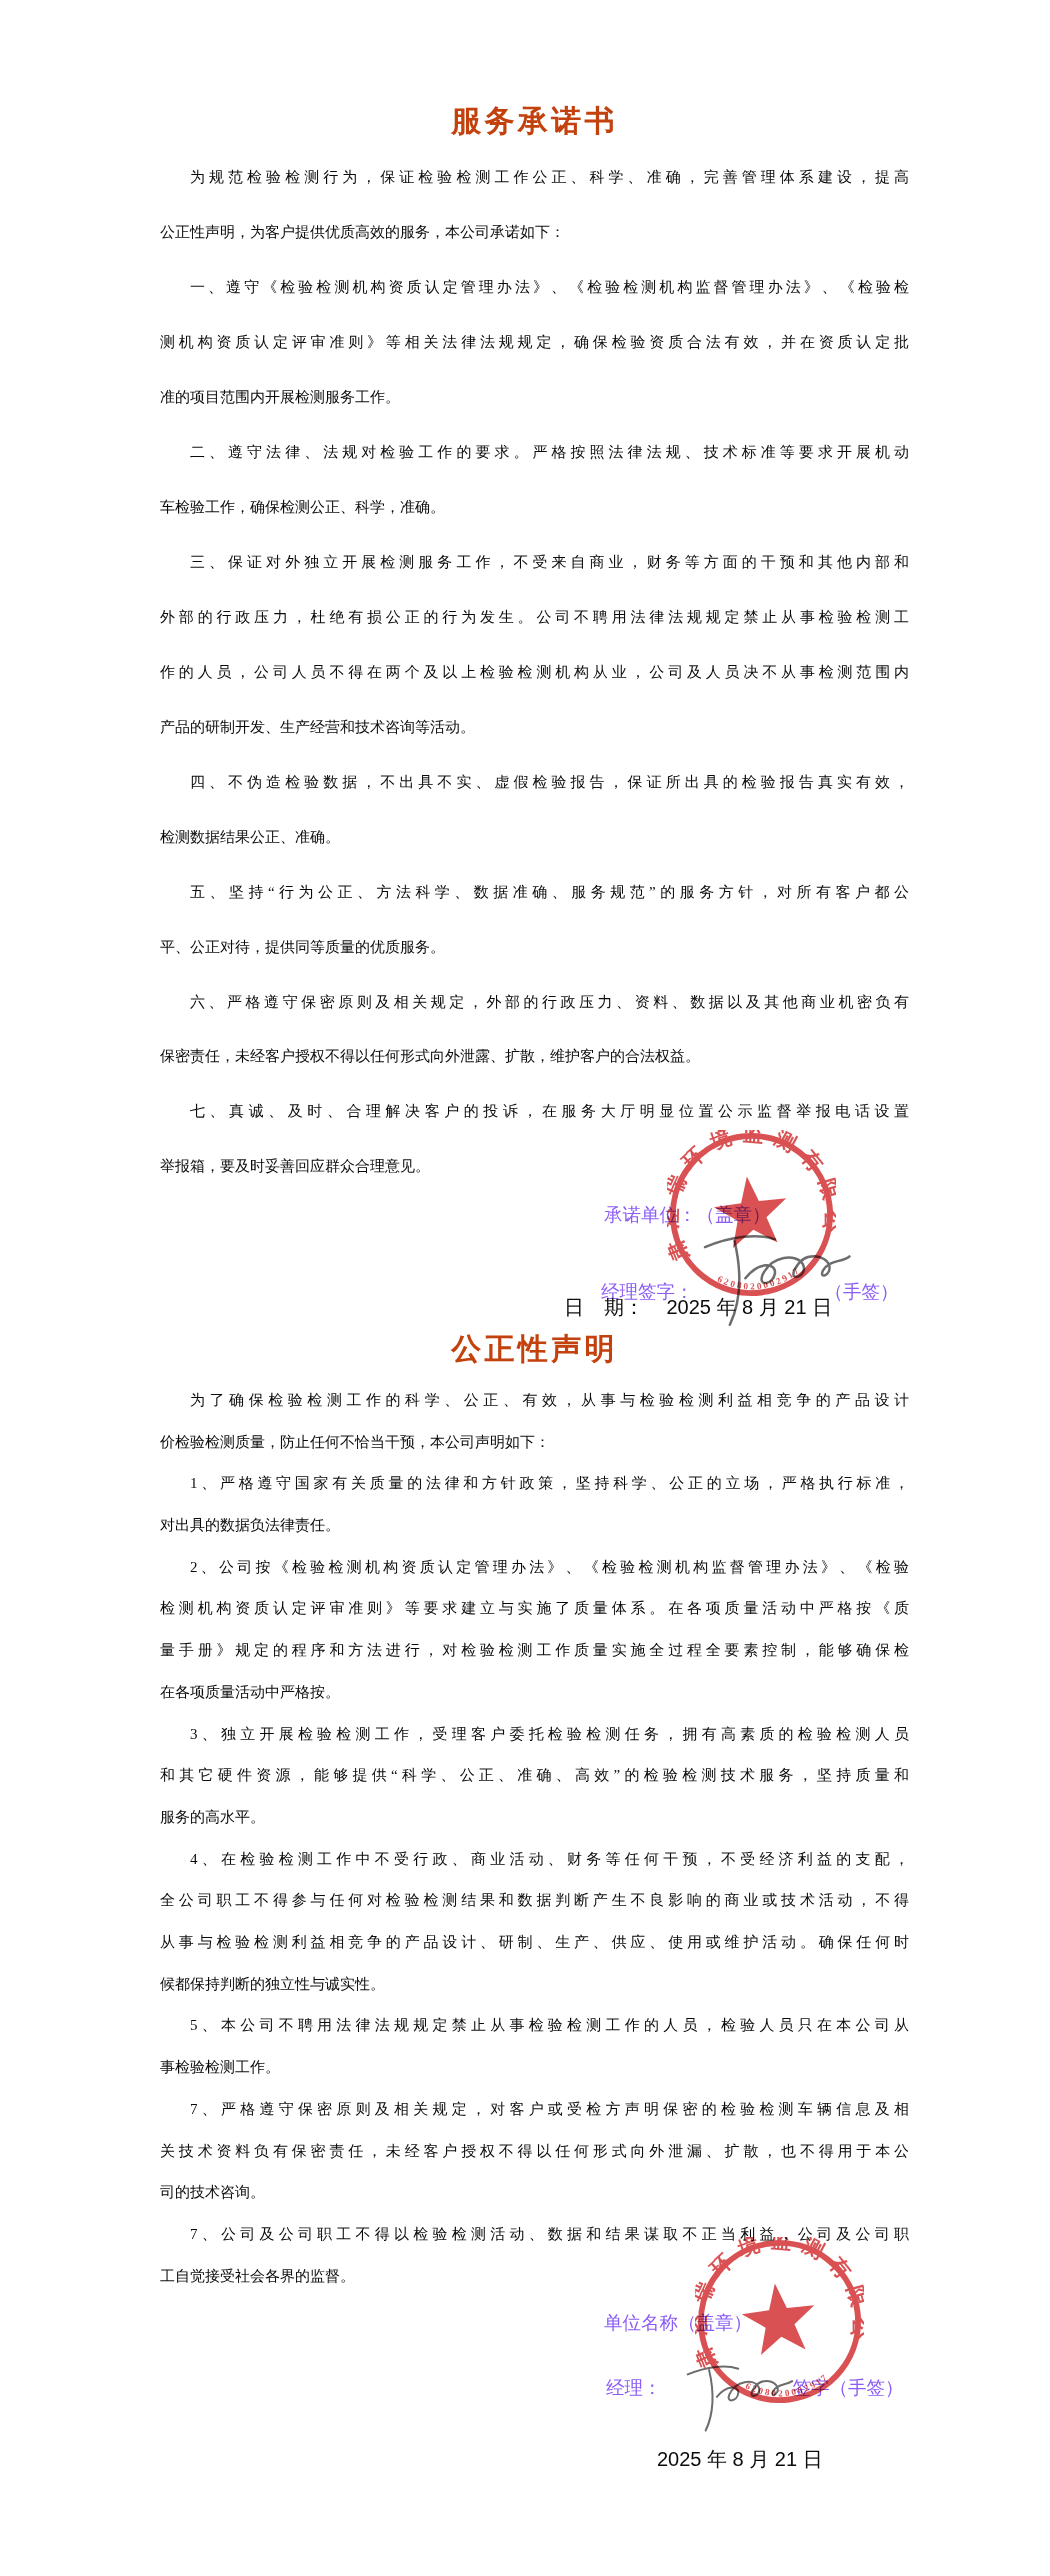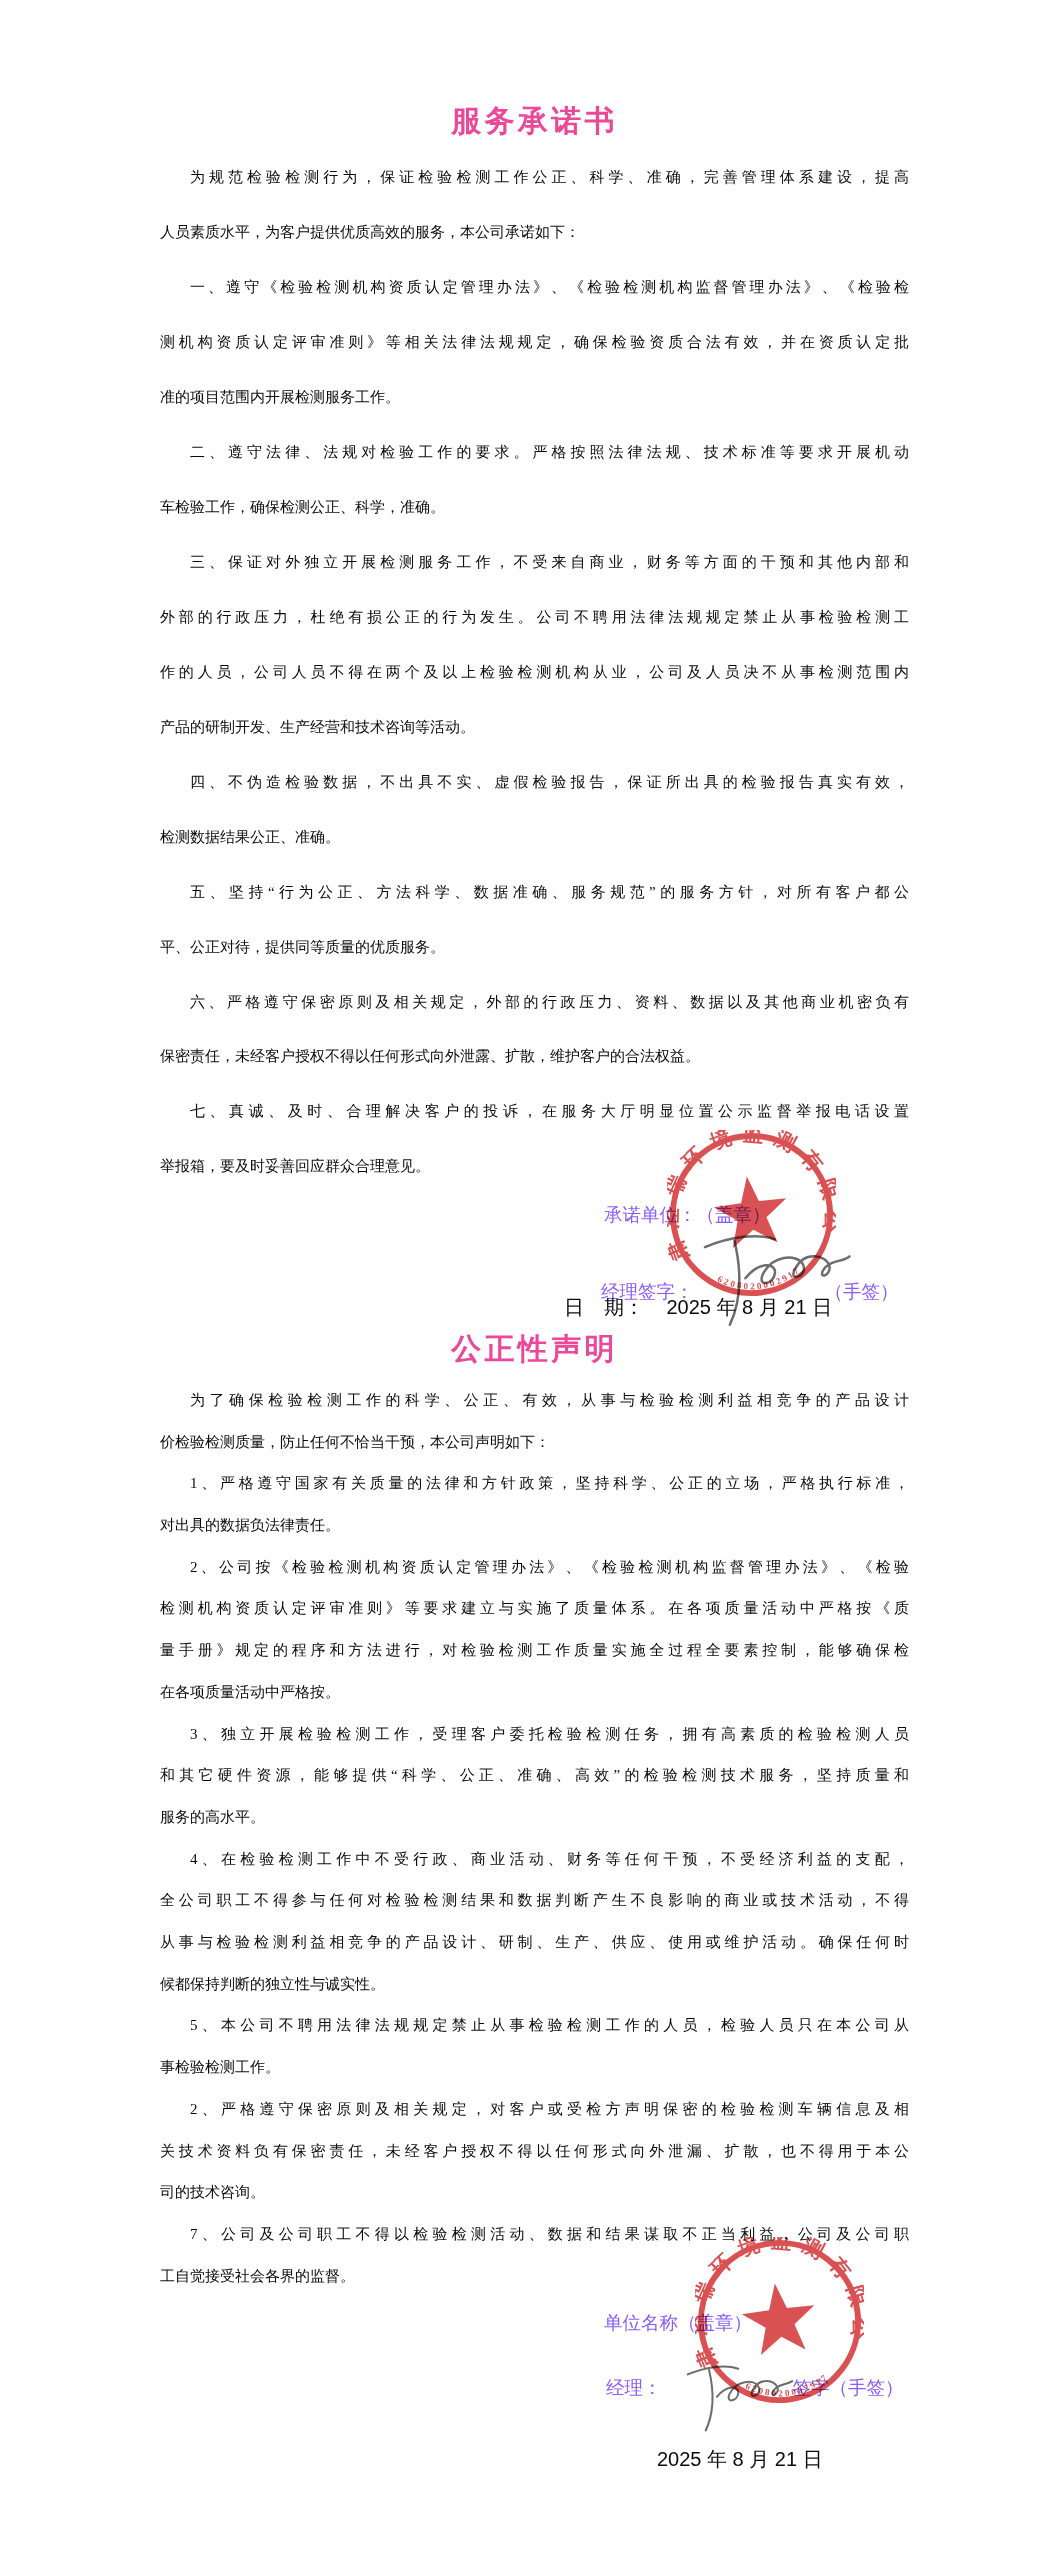--- a/index.html
+++ b/index.html
@@ -3,21 +3,21 @@
 <meta charset="utf-8">
 <style>
   html,body{margin:0;padding:0;}
   body{
     width:1050px;height:2576px;position:relative;background:#ffffff;
     font-family:"Liberation Serif","DejaVu Serif",serif;color:#0b0b0b;
     overflow:hidden;
   }
   .sec-title{
     position:absolute;left:160px;width:749px;text-align:center;
-    font-size:30px;font-weight:bold;letter-spacing:3.3px;line-height:40px;color:#ec4899;
+    font-size:30px;font-weight:bold;letter-spacing:3.3px;line-height:40px;color:#c2410c;
     font-family:"Liberation Serif","DejaVu Serif",serif;
   }
   .bline{
     position:absolute;left:160px;width:749px;height:28px;line-height:28px;
     font-size:15px;white-space:nowrap;color:#0b0b0b;
   }
   .bline.just{white-space:normal;text-align:justify;text-align-last:justify;}
   .bline.ind{text-indent:2em;}
   .signline{
     position:absolute;height:28px;line-height:28px;font-size:18.5px;white-space:nowrap;color:#8b5cf6;
@@ -35,21 +35,21 @@
   .stamp text{font-family:"Liberation Serif","DejaVu Serif",serif;font-weight:bold;}
   .sig{position:absolute;mix-blend-mode:multiply;}
 </style>
 </head>
 <body>
 
 <div class="sec-title" style="top:101px;">服务承诺书</div>
 
 <div id="s1-lines">
     <div class="bline just ind" style="top: 163px;">为规范检验检测行为，保证检验检测工作公正、科学、准确，完善管理体系建设，提高</div>
-    <div class="bline" style="top: 218px;">人员素质水平，为客户提供优质高效的服务，本公司承诺如下：</div>
+    <div class="bline" style="top: 218px;">公正性声明，为客户提供优质高效的服务，本公司承诺如下：</div>
     <div class="bline just ind" style="top: 273px;">一、遵守《检验检测机构资质认定管理办法》、《检验检测机构监督管理办法》、《检验检</div>
     <div class="bline just" style="top: 328px;">测机构资质认定评审准则》等相关法律法规规定，确保检验资质合法有效，并在资质认定批</div>
     <div class="bline" style="top: 383px;">准的项目范围内开展检测服务工作。</div>
     <div class="bline just ind" style="top: 438px;">二、遵守法律、法规对检验工作的要求。严格按照法律法规、技术标准等要求开展机动</div>
     <div class="bline" style="top: 493px;">车检验工作，确保检测公正、科学，准确。</div>
     <div class="bline just ind" style="top: 548px;">三、保证对外独立开展检测服务工作，不受来自商业，财务等方面的干预和其他内部和</div>
     <div class="bline just" style="top: 603px;">外部的行政压力，杜绝有损公正的行为发生。公司不聘用法律法规规定禁止从事检验检测工</div>
     <div class="bline just" style="top: 658px;">作的人员，公司人员不得在两个及以上检验检测机构从业，公司及人员决不从事检测范围内</div>
     <div class="bline" style="top: 713px;">产品的研制开发、生产经营和技术咨询等活动。</div>
     <div class="bline just ind" style="top: 768px;">四、不伪造检验数据，不出具不实、虚假检验报告，保证所出具的检验报告真实有效，</div>
@@ -108,21 +108,21 @@
     <div class="bline" style="top: 1678px;">在各项质量活动中严格按。</div>
     <div class="bline just ind" style="top: 1720px;">3、独立开展检验检测工作，受理客户委托检验检测任务，拥有高素质的检验检测人员</div>
     <div class="bline just" style="top: 1761px;">和其它硬件资源，能够提供“科学、公正、准确、高效”的检验检测技术服务，坚持质量和</div>
     <div class="bline" style="top: 1803px;">服务的高水平。</div>
     <div class="bline just ind" style="top: 1845px;">4、在检验检测工作中不受行政、商业活动、财务等任何干预，不受经济利益的支配，</div>
     <div class="bline just" style="top: 1886px;">全公司职工不得参与任何对检验检测结果和数据判断产生不良影响的商业或技术活动，不得</div>
     <div class="bline just" style="top: 1928px;">从事与检验检测利益相竞争的产品设计、研制、生产、供应、使用或维护活动。确保任何时</div>
     <div class="bline" style="top: 1970px;">候都保持判断的独立性与诚实性。</div>
     <div class="bline just ind" style="top: 2011px;">5、本公司不聘用法律法规规定禁止从事检验检测工作的人员，检验人员只在本公司从</div>
     <div class="bline" style="top: 2053px;">事检验检测工作。</div>
-    <div class="bline just ind" style="top: 2095px;">2、严格遵守保密原则及相关规定，对客户或受检方声明保密的检验检测车辆信息及相</div>
+    <div class="bline just ind" style="top: 2095px;">7、严格遵守保密原则及相关规定，对客户或受检方声明保密的检验检测车辆信息及相</div>
     <div class="bline just" style="top: 2137px;">关技术资料负有保密责任，未经客户授权不得以任何形式向外泄漏、扩散，也不得用于本公</div>
     <div class="bline" style="top: 2178px;">司的技术咨询。</div>
     <div class="bline just ind" style="top: 2220px;">7、公司及公司职工不得以检验检测活动、数据和结果谋取不正当利益，公司及公司职</div>
     <div class="bline" style="top: 2262px;">工自觉接受社会各界的监督。</div>
   </div>
 
 <div class="signline" style="left:604px;top:2309px;">单位名称（盖章）</div>
 
 <div class="signline" style="left:606px;top:2374px;">
   <span>经理：</span><span class="sigspacer"></span><span>签字（手签）</span>

